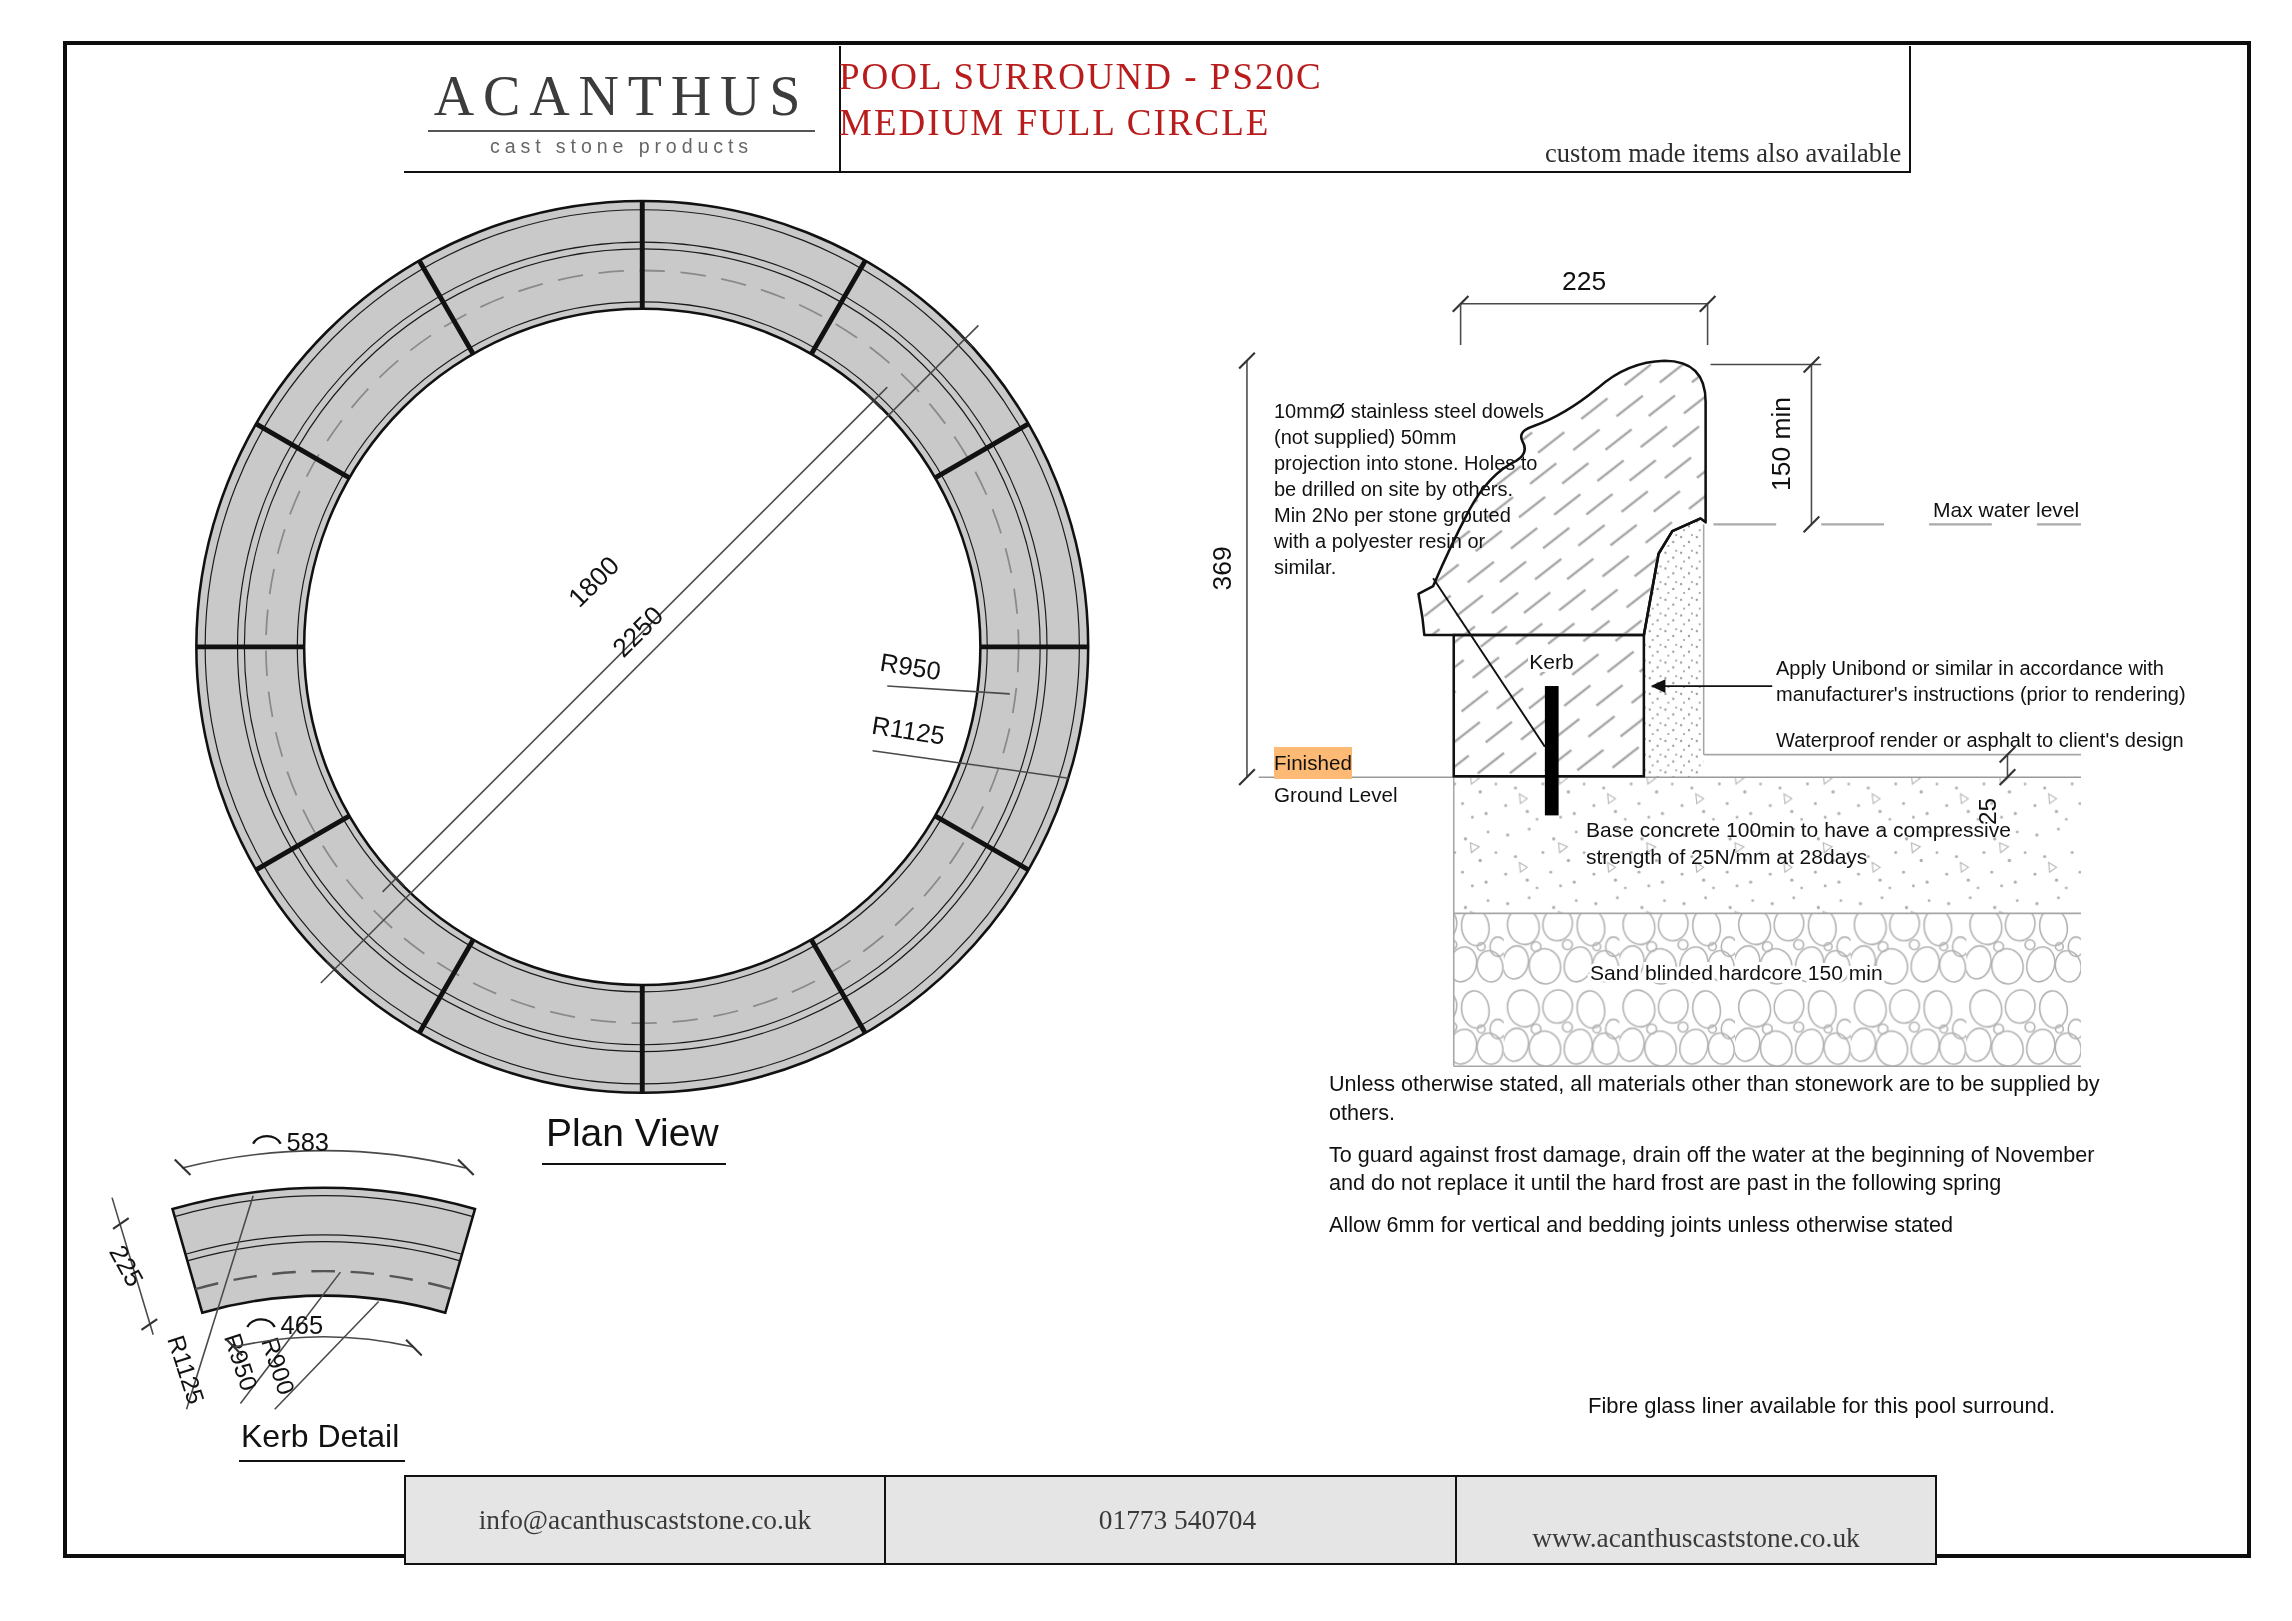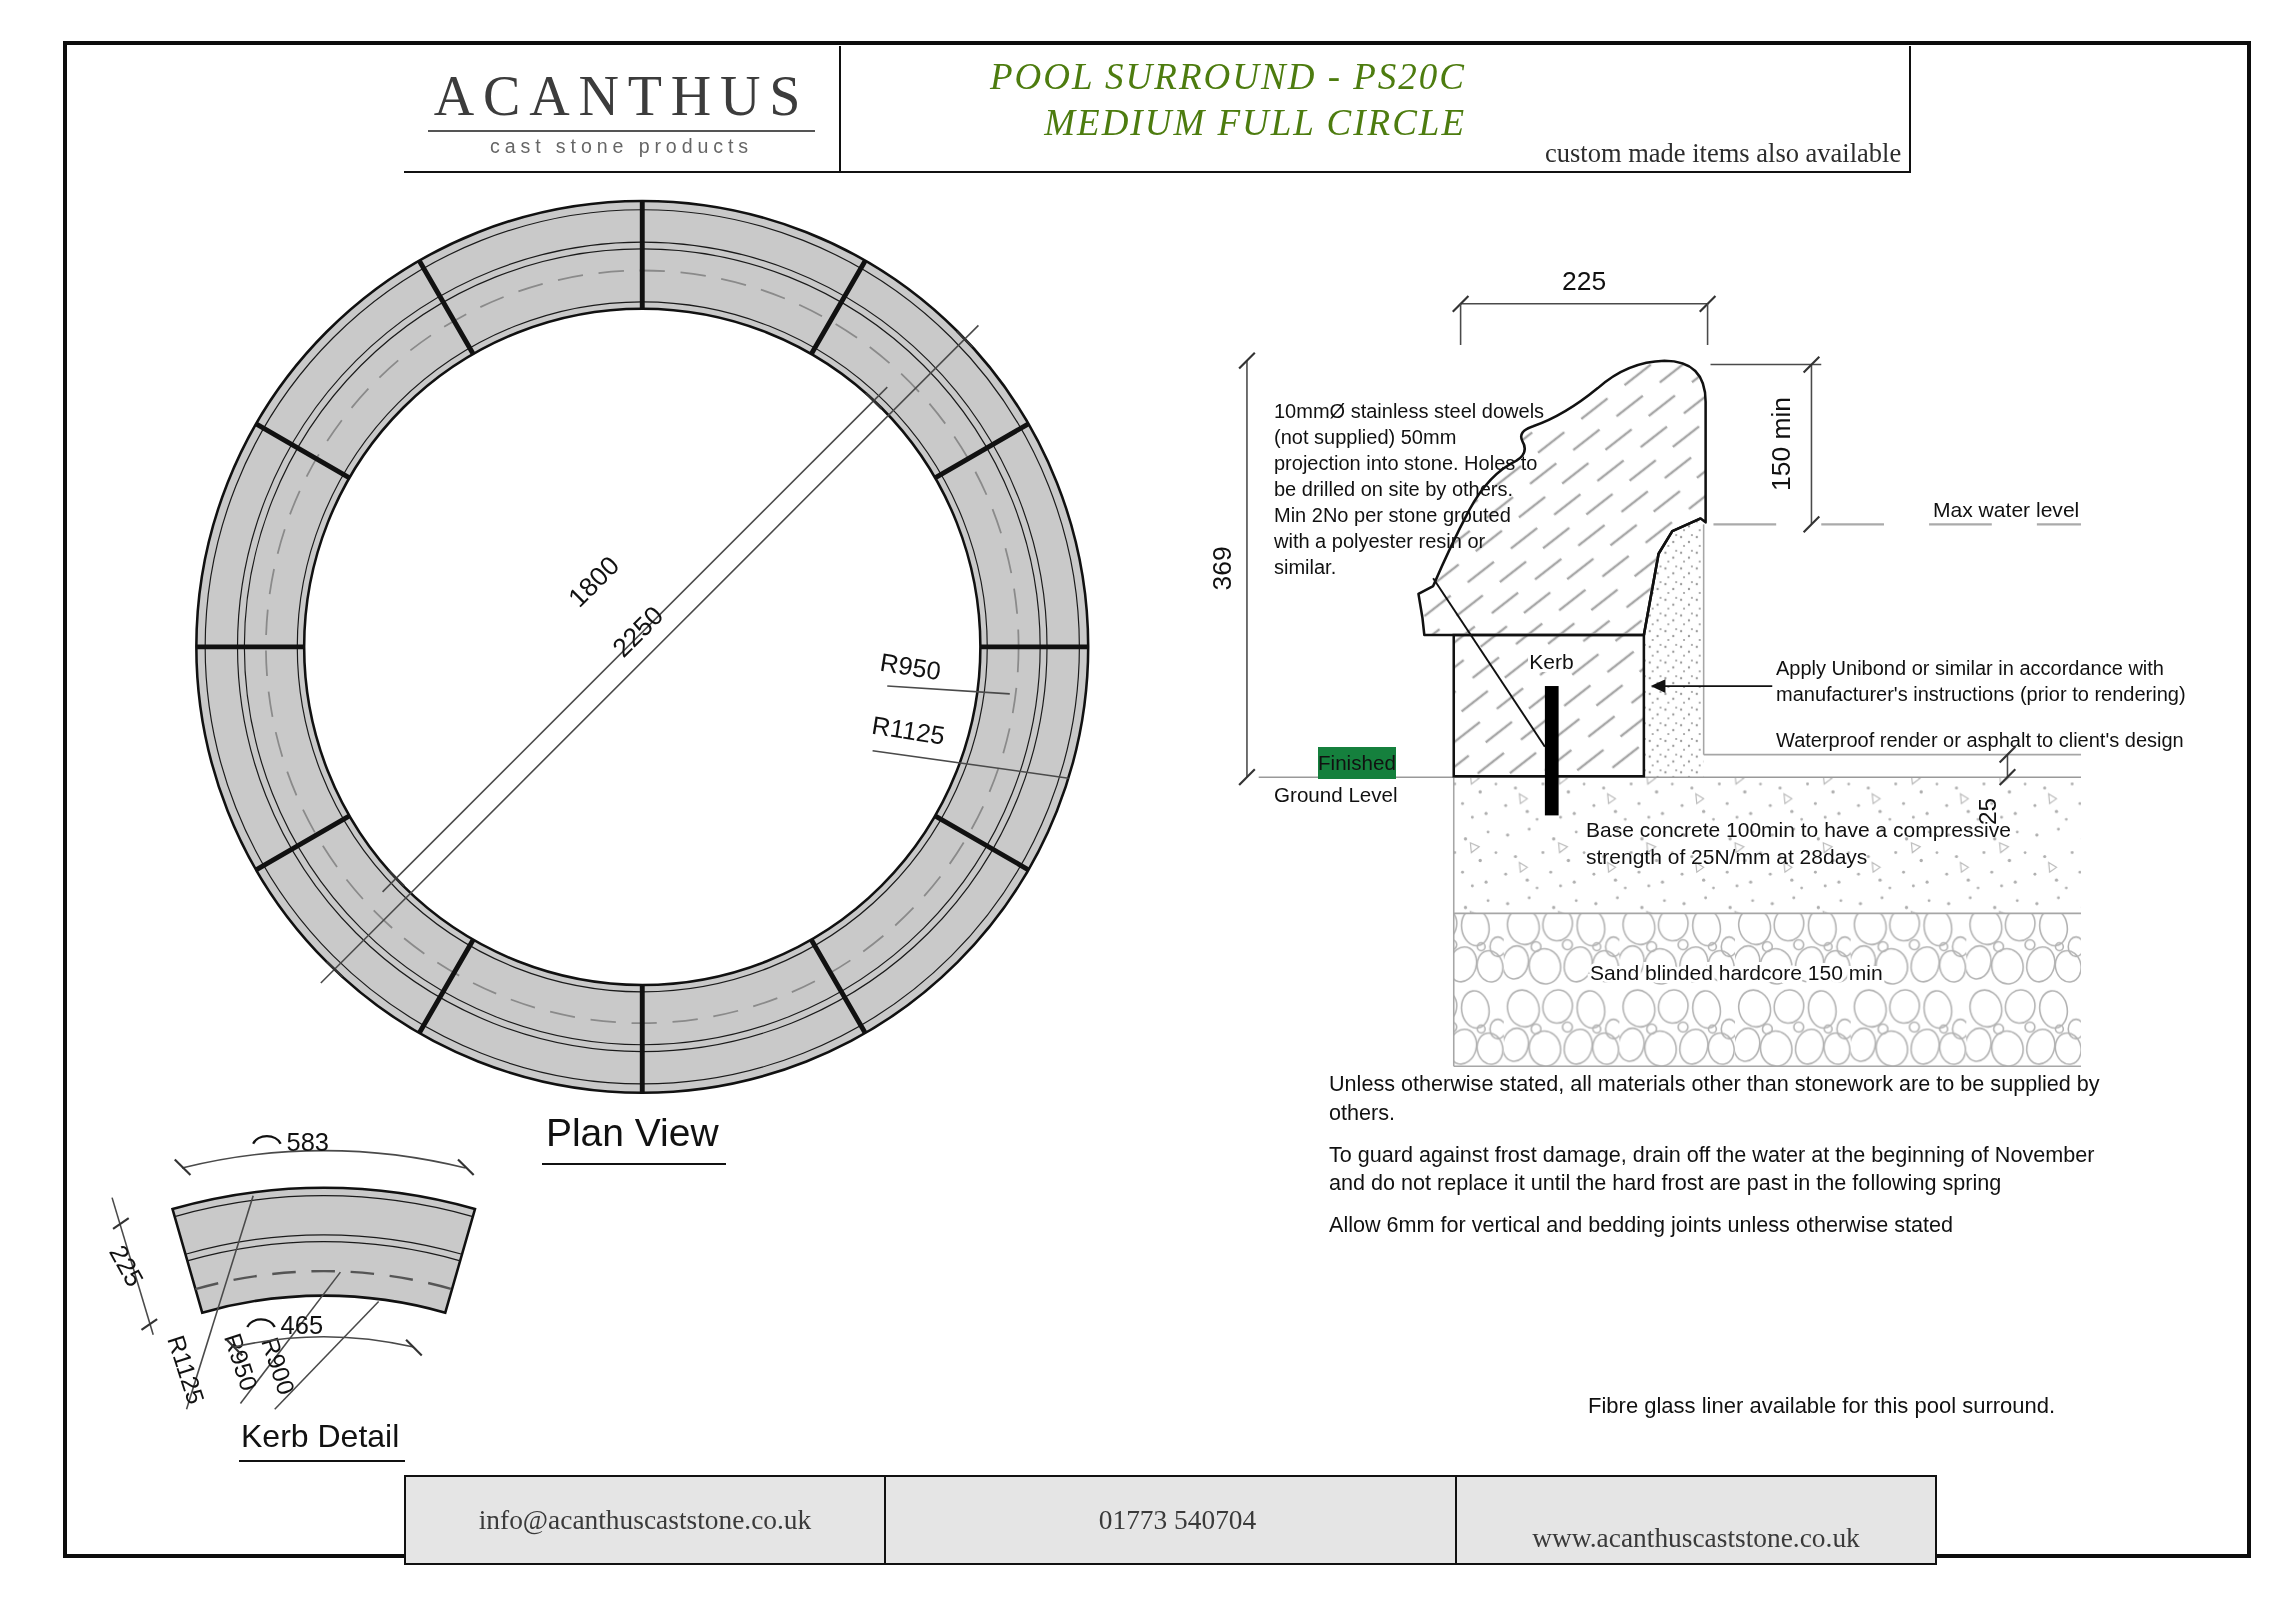--- a/index.html
+++ b/index.html
@@ -4,21 +4,21 @@
 <style>
   html,body{margin:0;padding:0;background:#fff;}
   #sheet{position:relative;width:2293px;height:1621px;background:#fff;overflow:hidden;
          font-family:"Liberation Sans",sans-serif;color:#111;}
   #border{position:absolute;left:63px;top:41px;width:2180px;height:1509px;border:4.9px solid #0d0d0d;}
   
   #logo-box{position:absolute;left:404px;top:46px;width:435px;height:125px;border-right:2.9px solid #111;border-bottom:2.9px solid #111;background:#fff;text-align:center;}
   #logo-name{font-family:"Liberation Serif",serif;font-size:56px;letter-spacing:8.8px;color:#3c3c3c;margin-top:17.6px;display:inline-block;border-bottom:2.9px solid #555;padding:0 5.9px 2px 5.9px;}
   #logo-tag{font-family:"Liberation Sans",sans-serif;font-size:19.6px;letter-spacing:4.9px;color:#666;margin-top:3.9px;}
   #title-box{position:absolute;left:839px;top:46px;width:1070px;height:125px;border-right:2.9px solid #111;border-bottom:2.9px solid #111;}
-  #title-main{position:absolute;left:0;top:7.8px;width:627px;text-align:right;font-family:"Liberation Serif",serif;font-size:37px;letter-spacing:2px;color:#4d7c0f;line-height:1.25;font-style:italic;}
+  #title-main{position:absolute;left:0;top:7.8px;width:627px;text-align:left;font-family:"Liberation Serif",serif;font-size:37px;letter-spacing:2px;color:#b91c1c;line-height:1.25;}
   #title-note{position:absolute;right:7.8px;bottom:2px;font-family:"Liberation Serif",serif;font-size:26.5px;color:#2d2d2d;}
   
   .anno{position:absolute;font-size:20.6px;line-height:1.3;color:#111;}
   #dowel-note{left:1274px;top:398px;width:271px;font-size:20px;}
   #unibond-note{left:1776px;top:655px;width:453px;font-size:20px;}
   #fgl-note{left:1274px;top:747px;width:176px;font-size:20.6px;line-height:1.55;}
   #concrete-note{left:1586px;top:816px;width:495px;font-size:21px;}
   #notes{left:1329px;top:1070px;width:794px;font-size:21.6px;line-height:1.32;}
   #notes p{margin:0 0 13.7px 0;}
   #fibre-note{left:1588px;top:1392px;width:549px;font-size:22px;}
@@ -231,21 +231,21 @@
       <div>POOL SURROUND - PS20C</div>
       <div>MEDIUM FULL CIRCLE</div>
     </div>
     <div id="title-note">custom made items also available</div>
   </div>
 
   <div class="anno" id="dowel-note">10mmØ stainless steel dowels (not supplied) 50mm projection into stone. Holes to be drilled on site by others. Min 2No per stone grouted with a polyester resin or similar.</div>
   <div class="anno" id="unibond-note">Apply Unibond or similar in accordance with manufacturer's instructions (prior to rendering)</div>
   <div class="anno" style="left:1776px;top:727px;width:470px;font-size:20px;">Waterproof render or asphalt to client's design</div>
   <div class="anno" id="fgl-note">
-    <div style="background:#15803d;display:inline-block;margin-left:44px;">Finished</div><br>
+    <div style="background:#fdba74;display:inline-block;">Finished</div><br>
     <div style="display:inline-block;">Ground Level</div>
   </div>
   <div class="anno" id="concrete-note">Base concrete 100min to have a compressive strength of 25N/mm at 28days</div>
 
   <div class="anno" id="notes">
     <p>Unless otherwise stated, all materials other than stonework are to be supplied by others.</p>
     <p>To guard against frost damage, drain off the water at the beginning of November and do not replace it until the hard frost are past in the following spring</p>
     <p>Allow 6mm for vertical and bedding joints unless otherwise stated</p>
   </div>
   <div class="anno" id="fibre-note">Fibre glass liner available for this pool surround.</div>

